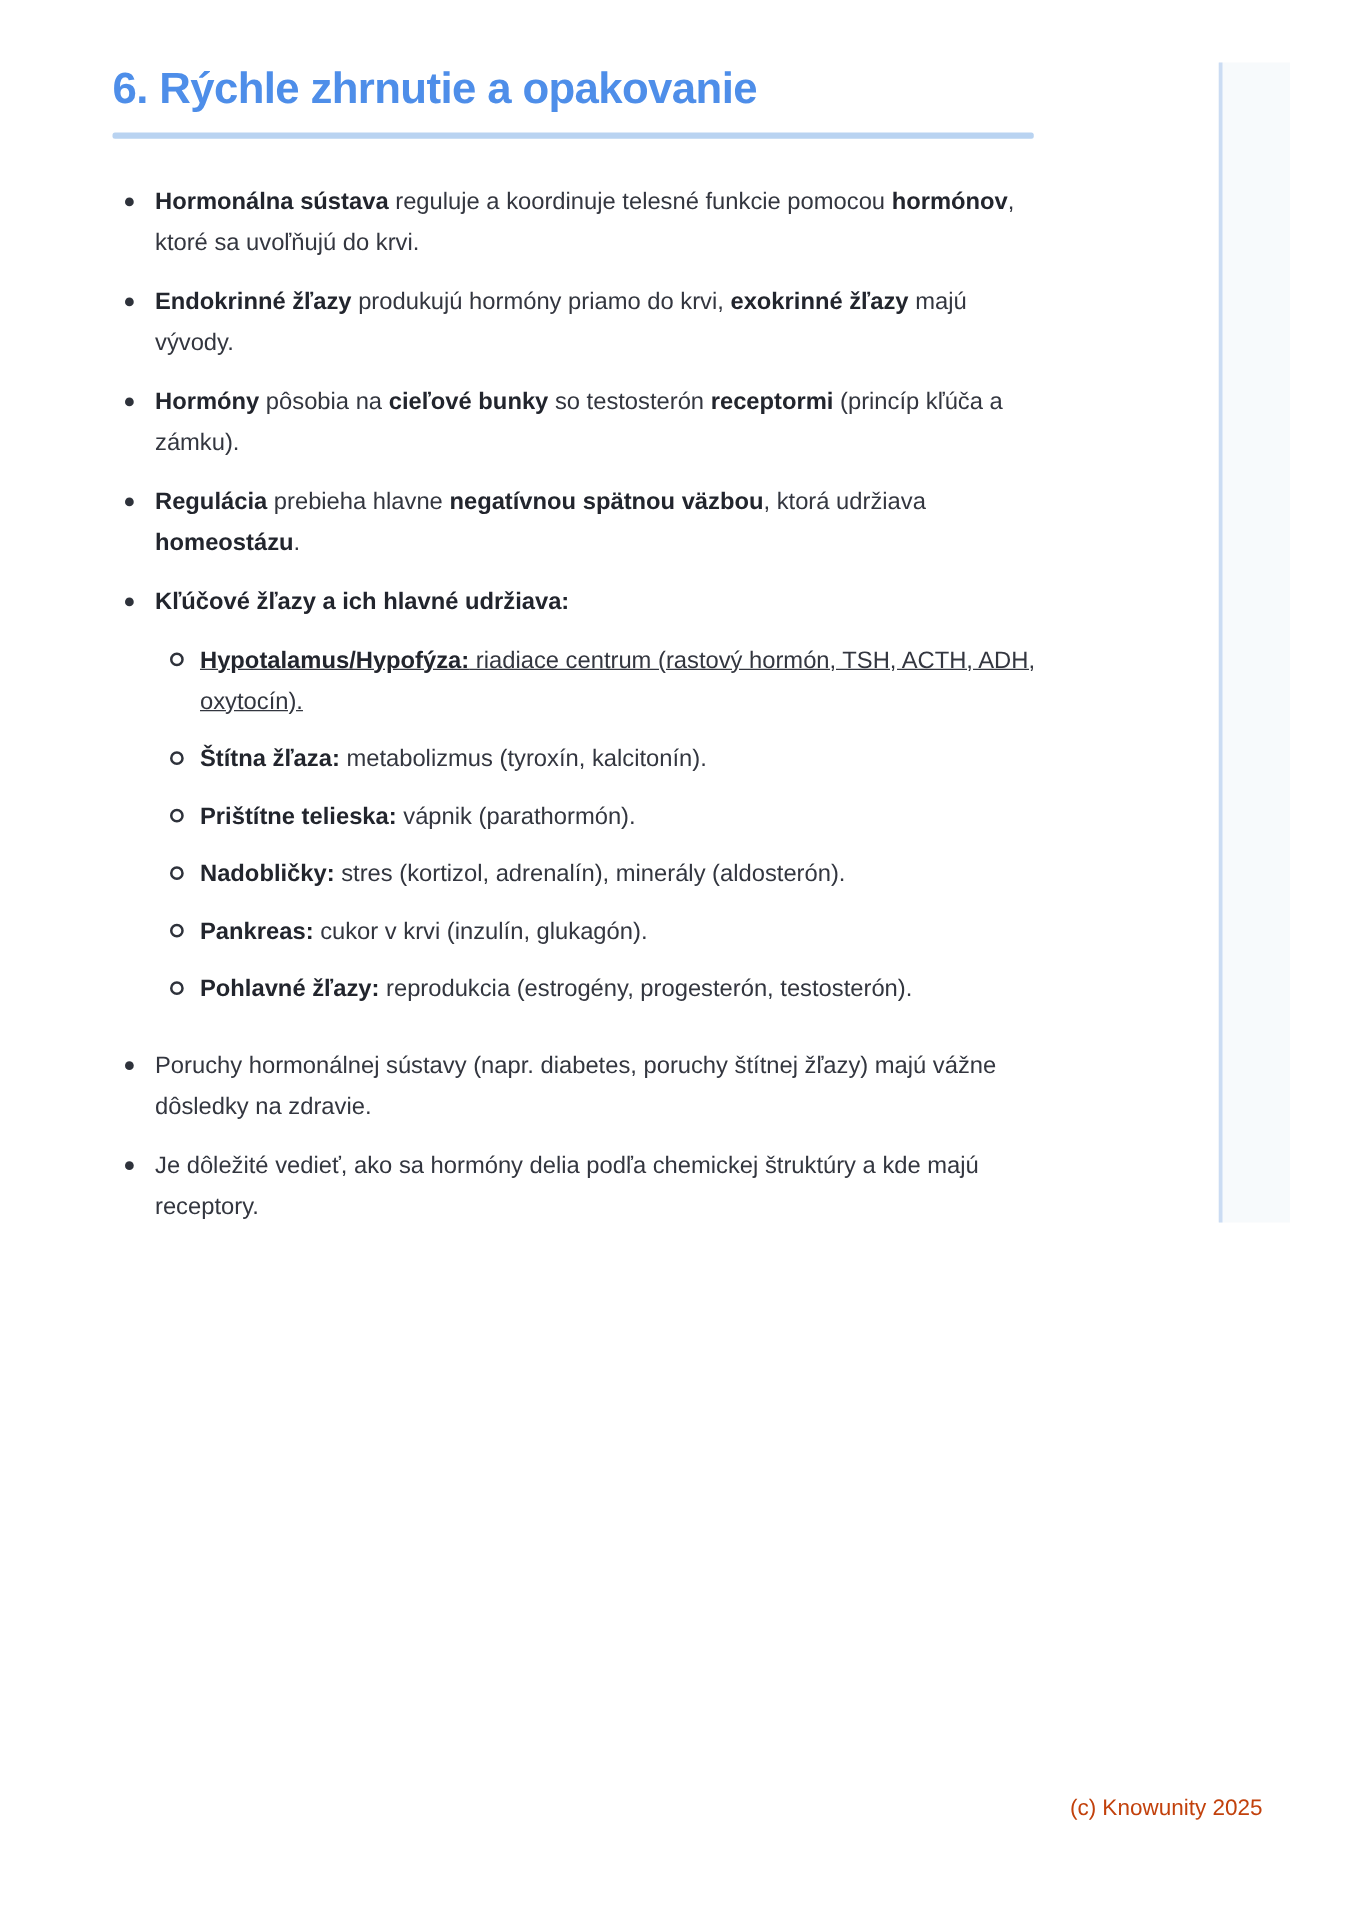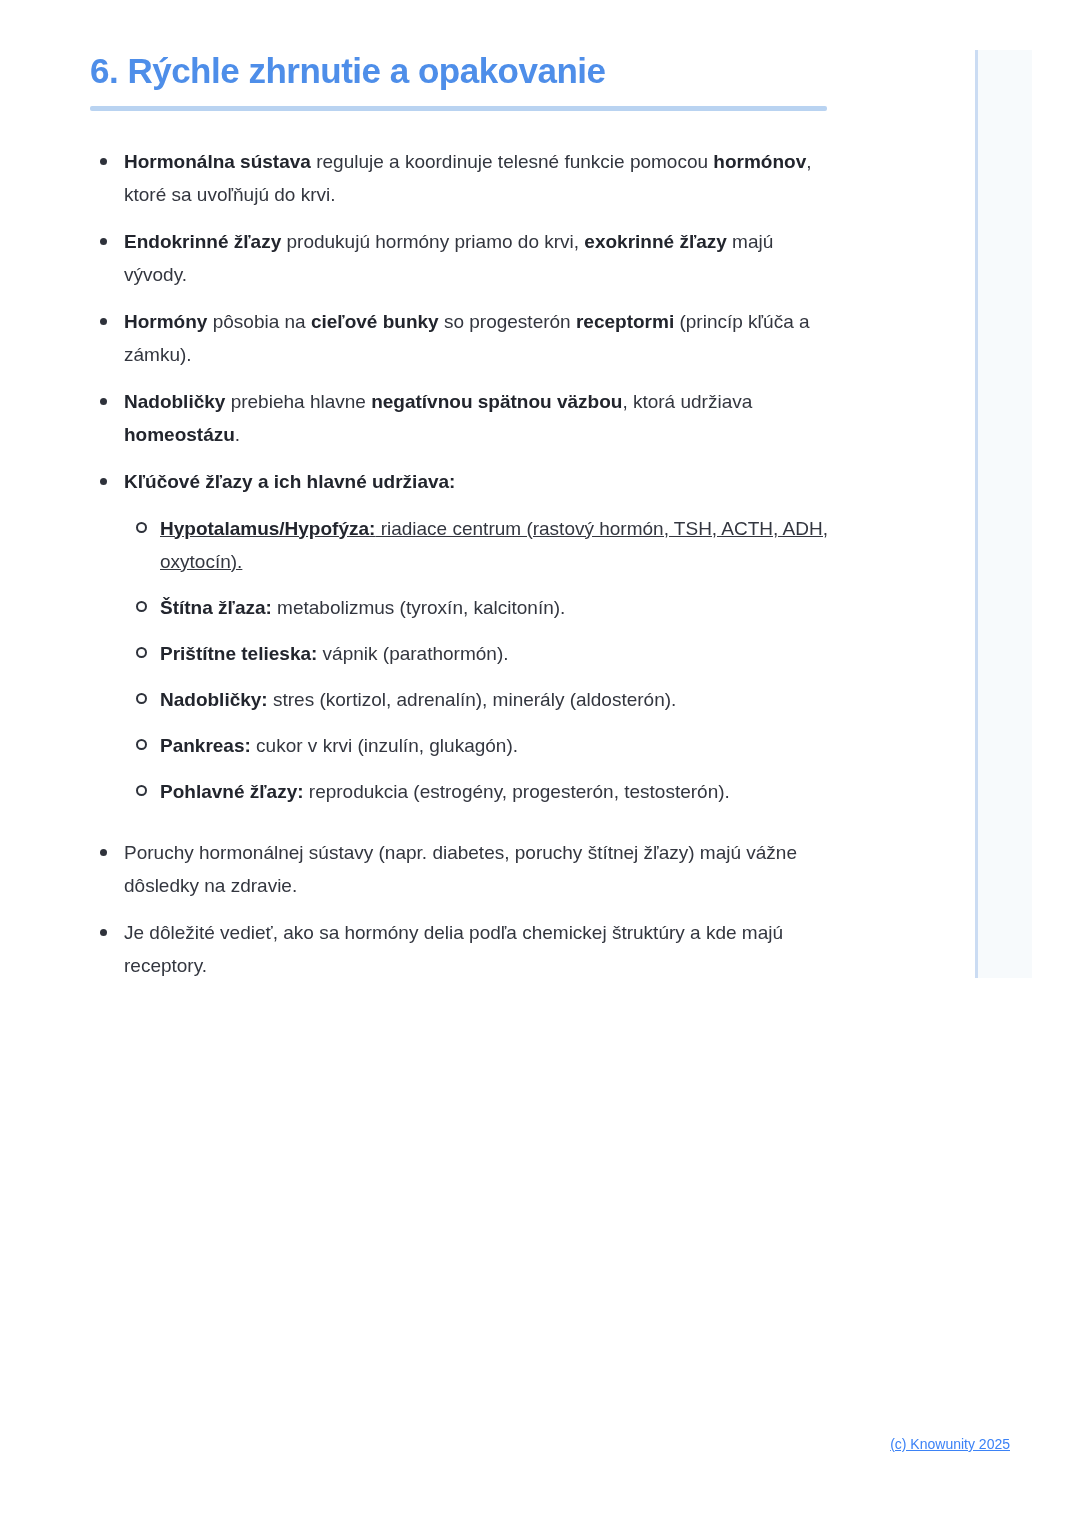--- a/index.html
+++ b/index.html
@@ -80,23 +80,22 @@
     background: transparent;
     margin: 10px 13px 0 10px;
   }
   li.li2 { margin-left: 36px; margin-bottom: 13px; }
   li.li1 + li.li2 { margin-top: 4px; text-decoration: underline; }
   li.li2 + li.li1 { margin-top: 28px; }
   .footer {
     position: absolute;
     top: 1436px;
     right: 70px;
-    font-size: 14px;
-    color: #3b82f6;
-    text-decoration: underline;
+    font-size: 18px;
+    color: #c2410c;
   }
 </style>
 </head>
 <body>
 
 <div class="page">
 
   <div class="side-strip"></div>
 
   <h1 class="page-title">6. Rýchle zhrnutie a opakovanie</h1>
@@ -107,25 +106,25 @@
       <li class="li1">
         <span class="dot l1"></span>
         <span class="txt"><b>Hormonálna sústava</b><span> reguluje a koordinuje telesné funkcie pomocou </span><b>hormónov</b><span>, ktoré sa uvoľňujú do krvi.</span></span>
       </li>
       <li class="li1">
         <span class="dot l1"></span>
         <span class="txt"><b>Endokrinné žľazy</b><span> produkujú hormóny priamo do krvi, </span><b>exokrinné žľazy</b><span> majú vývody.</span></span>
       </li>
       <li class="li1">
         <span class="dot l1"></span>
-        <span class="txt"><b>Hormóny</b><span> pôsobia na </span><b>cieľové bunky</b><span> so progesterón </span><b>receptormi</b><span> (princíp kľúča a zámku).</span></span>
+        <span class="txt"><b>Hormóny</b><span> pôsobia na </span><b>cieľové bunky</b><span> so testosterón </span><b>receptormi</b><span> (princíp kľúča a zámku).</span></span>
       </li>
       <li class="li1">
         <span class="dot l1"></span>
-        <span class="txt"><b>Nadobličky</b><span> prebieha hlavne </span><b>negatívnou spätnou väzbou</b><span>, ktorá udržiava </span><b>homeostázu</b><span>.</span></span>
+        <span class="txt"><b>Regulácia</b><span> prebieha hlavne </span><b>negatívnou spätnou väzbou</b><span>, ktorá udržiava </span><b>homeostázu</b><span>.</span></span>
       </li>
       <li class="li1">
         <span class="dot l1"></span>
         <span class="txt"><b>Kľúčové žľazy a ich hlavné udržiava:</b></span>
       </li>
       <li class="li2">
         <span class="dot l2"></span>
         <span class="txt"><b>Hypotalamus/Hypofýza:</b><span> riadiace centrum (rastový hormón, TSH, ACTH, ADH, oxytocín).</span></span>
       </li>
       <li class="li2">

